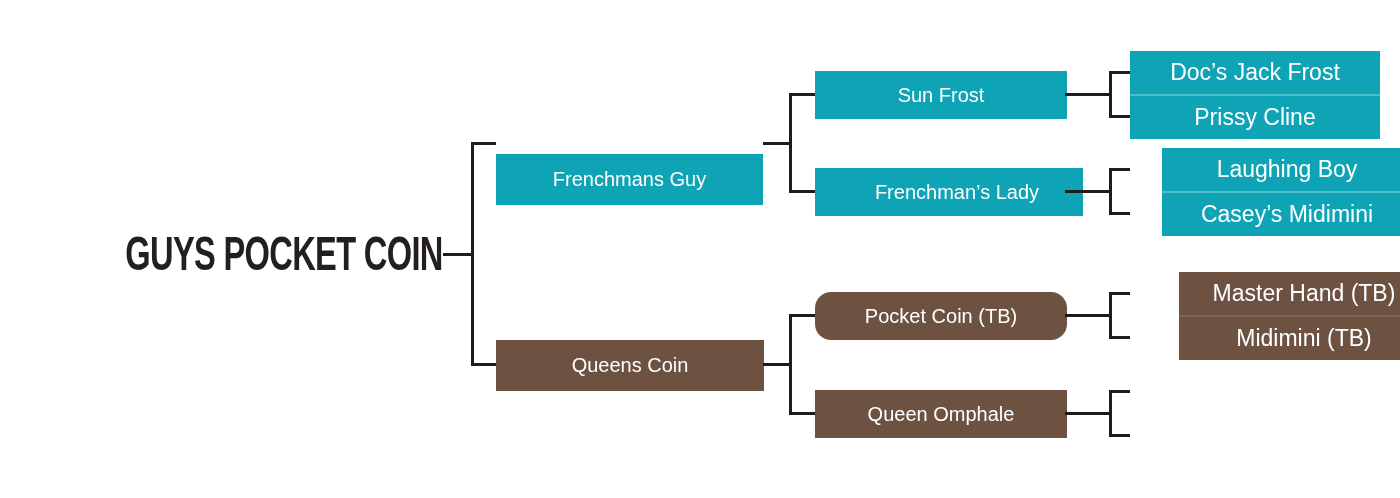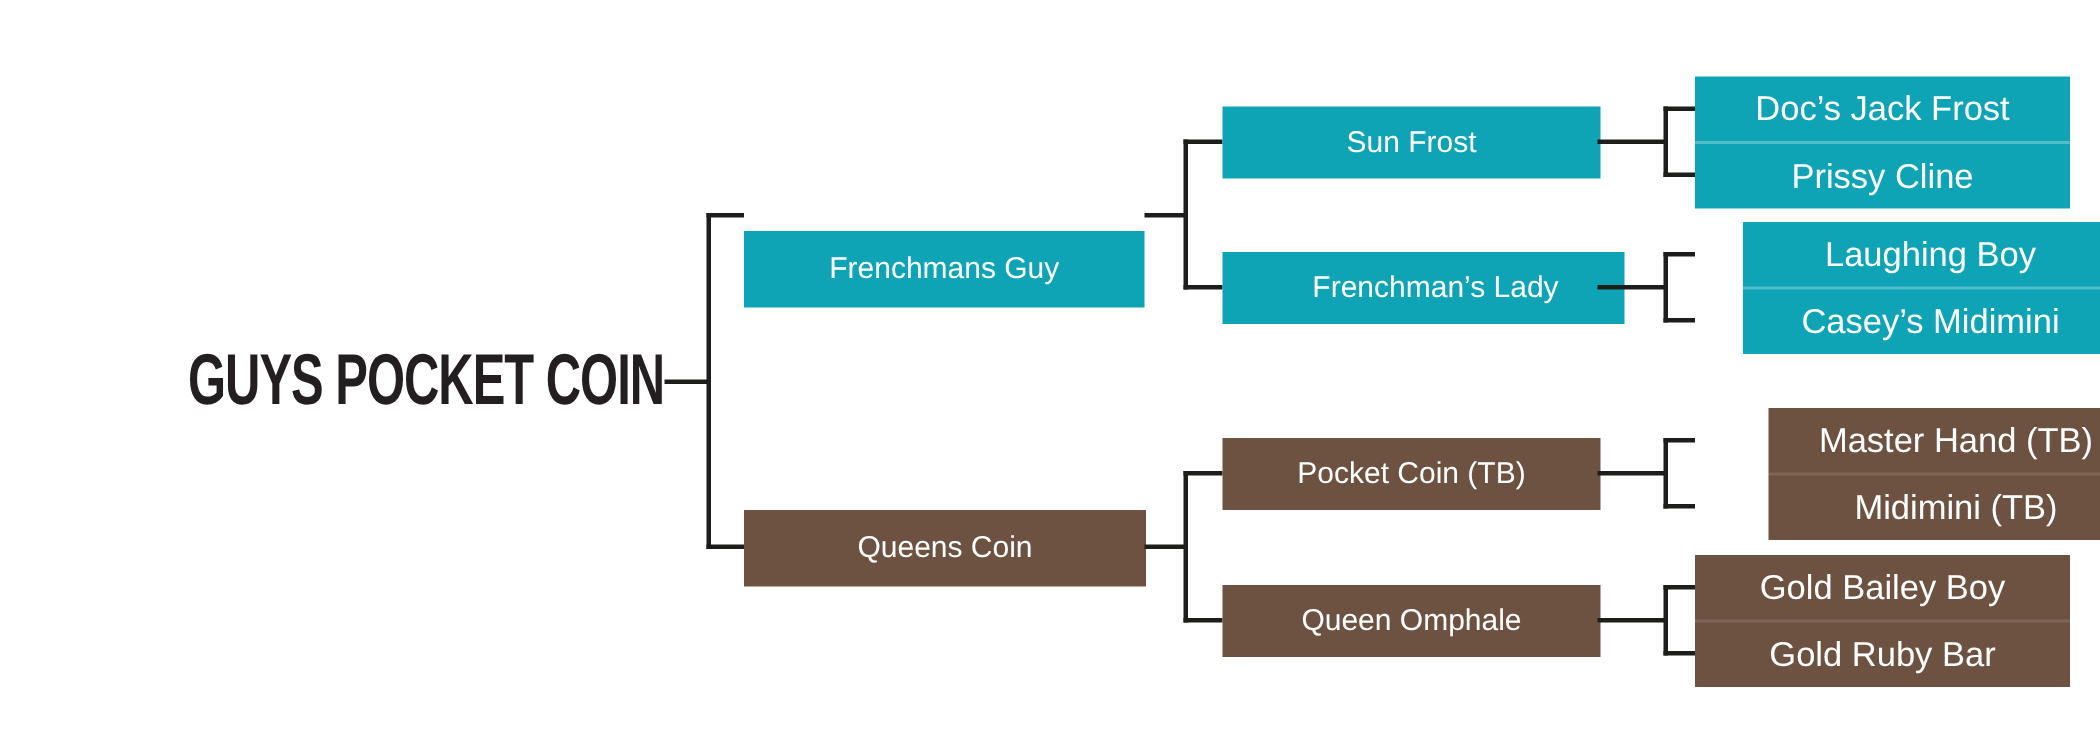--- a/index.html
+++ b/index.html
@@ -81,21 +81,21 @@
   <div class="line" style="left:789px; top:93px; width:26px; height:3px;"></div>
   <div class="line" style="left:789px; top:190px; width:26px; height:3px;"></div>
 
   <div class="line" style="left:763px; top:363px; width:28px; height:3px;"></div>
   <div class="line" style="left:789px; top:314px; width:3px; height:101px;"></div>
   <div class="line" style="left:789px; top:314px; width:26px; height:3px;"></div>
   <div class="line" style="left:789px; top:412px; width:26px; height:3px;"></div>
 
   <div class="box teal" style="left:815px; top:71px; width:252px; height:48px;">Sun Frost</div>
   <div class="box teal" style="left:815px; top:168px; width:252px; height:48px;padding-left:16px;">Frenchman’s Lady</div>
-  <div class="box brown" style="left:815px; top:292px; width:252px; height:48px;">Pocket Coin (TB)</div>
+  <div class="box brown" style="left:815px; top:292px; width:252px; height:48px;border-radius:16px;">Pocket Coin (TB)</div>
   <div class="box brown" style="left:815px; top:390px; width:252px; height:48px;">Queen Omphale</div>
 
   <div class="line" style="left:1065px; top:93px; width:45px; height:3px;"></div>
   <div class="line" style="left:1109px; top:71px; width:3px; height:47px;"></div>
   <div class="line" style="left:1109px; top:71px; width:21px; height:3px;"></div>
   <div class="line" style="left:1109px; top:115px; width:21px; height:3px;"></div>
 
   <div class="line" style="left:1065px; top:190px; width:45px; height:3px;"></div>
   <div class="line" style="left:1109px; top:168px; width:3px; height:47px;"></div>
   <div class="line" style="left:1109px; top:168px; width:21px; height:3px;"></div>
@@ -119,18 +119,14 @@
   <div class="box-stack teal" style="left:1130px; top:148px; width:250px; height:88px;margin-left:32px;">
     <div class="row">Laughing Boy</div>
     <div class="row">Casey’s Midimini</div>
   </div>
 
   <div class="box-stack brown" style="left:1179px; top:272px; width:250px; height:88px;">
     <div class="row">Master Hand (TB)</div>
     <div class="row">Midimini (TB)</div>
   </div>
 
-  <div class="box-stack brown" style="left:1130px; top:370px; width:250px; height:88px;">
-    <div class="row">Gold Bailey Boy</div>
-    <div class="row">Gold Ruby Bar</div>
-  </div>
 
 </div>
 
 </body></html>

